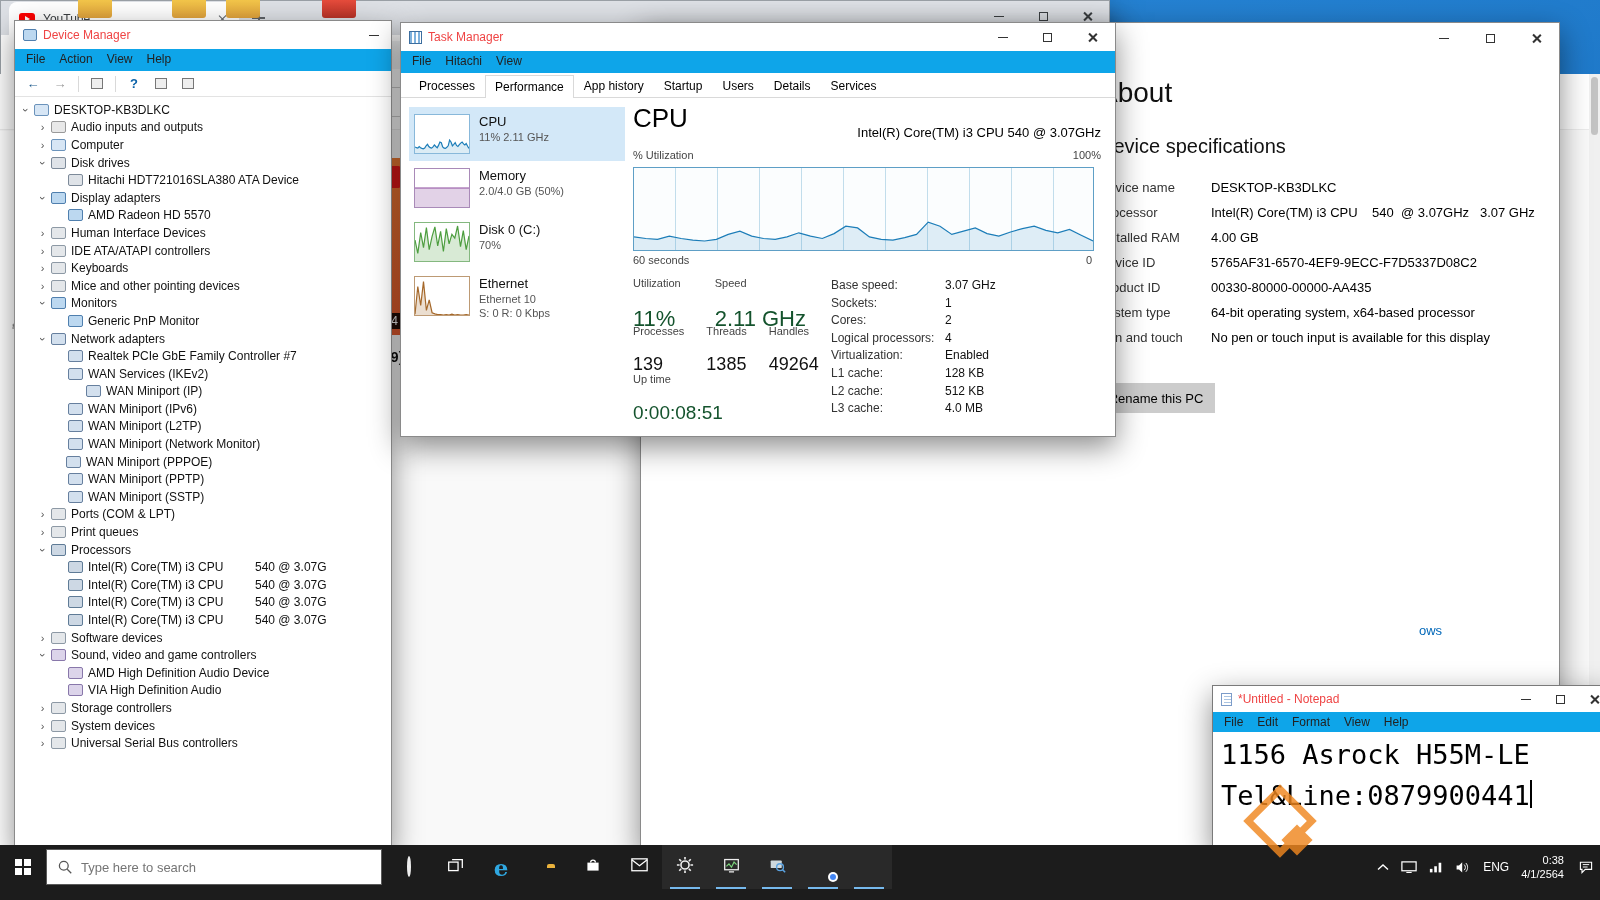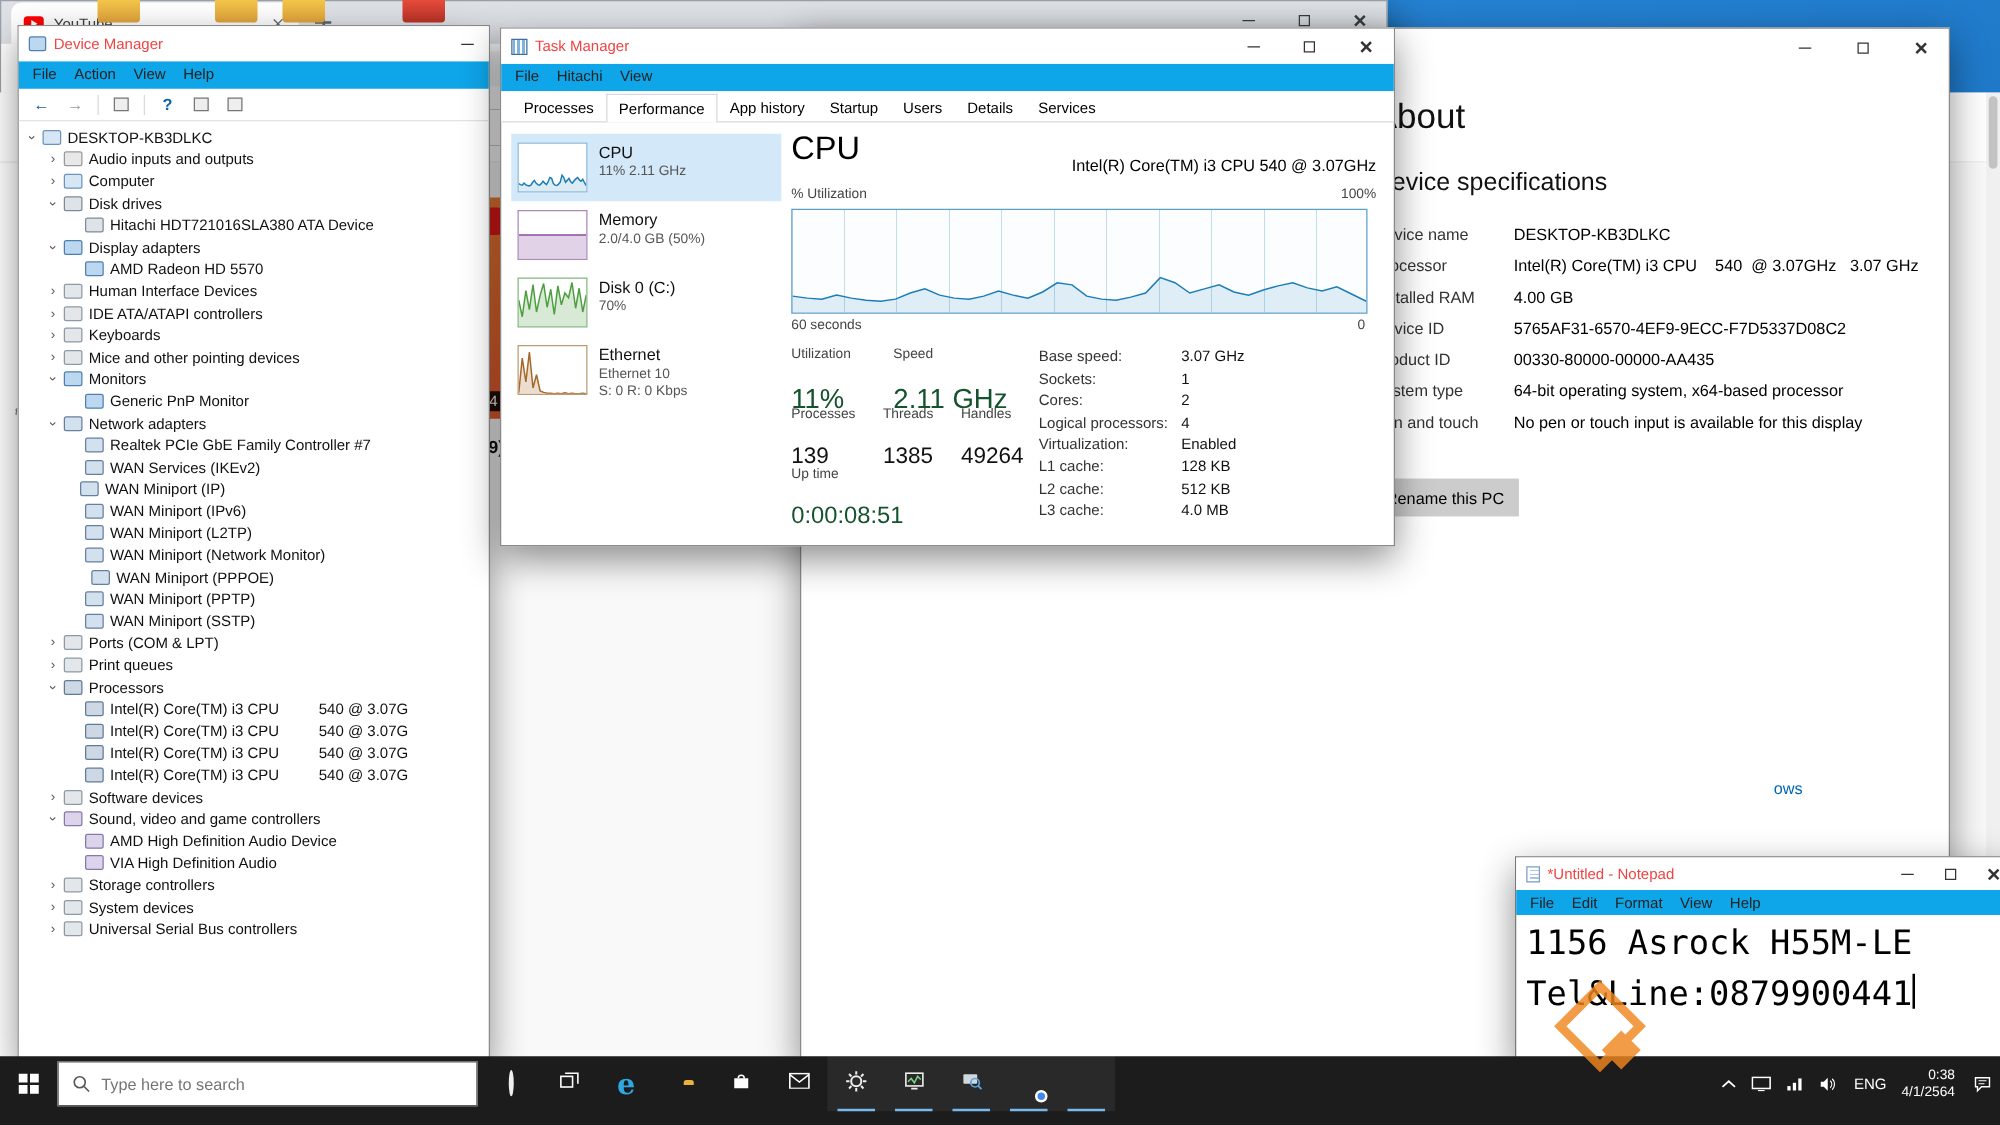--- a/index.html
+++ b/index.html
@@ -374,41 +374,41 @@
       <div class="trow" style="padding-left: 38px;">
         <span class="exp none"></span>
         <span class="ticon network-icon"></span>
         <span class="tlabel">Realtek PCIe GbE Family Controller #7</span>
       </div>
       <div class="trow" style="padding-left: 38px;">
         <span class="exp none"></span>
         <span class="ticon network-icon"></span>
         <span class="tlabel">WAN Services (IKEv2)</span>
       </div>
-      <div class="trow" style="padding-left: 34px; text-align: right;">
+      <div class="trow" style="padding-left: 56px; text-align: right;">
         <span class="exp none"></span>
         <span class="ticon network-icon"></span>
         <span class="tlabel">WAN Miniport (IP)</span>
       </div>
       <div class="trow" style="padding-left: 38px;">
         <span class="exp none"></span>
         <span class="ticon network-icon"></span>
         <span class="tlabel">WAN Miniport (IPv6)</span>
       </div>
       <div class="trow" style="padding-left: 38px;">
         <span class="exp none"></span>
         <span class="ticon network-icon"></span>
         <span class="tlabel">WAN Miniport (L2TP)</span>
       </div>
       <div class="trow" style="padding-left: 38px;">
         <span class="exp none"></span>
         <span class="ticon network-icon"></span>
         <span class="tlabel">WAN Miniport (Network Monitor)</span>
       </div>
-      <div class="trow" style="padding-left: 22px; margin-left: 21px;">
+      <div class="trow" style="padding-left: 36px;">
         <span class="exp none"></span>
         <span class="ticon network-icon"></span>
         <span class="tlabel">WAN Miniport (PPPOE)</span>
       </div>
       <div class="trow" style="padding-left: 38px;">
         <span class="exp none"></span>
         <span class="ticon network-icon"></span>
         <span class="tlabel">WAN Miniport (PPTP)</span>
       </div>
       <div class="trow" style="padding-left: 38px;">

